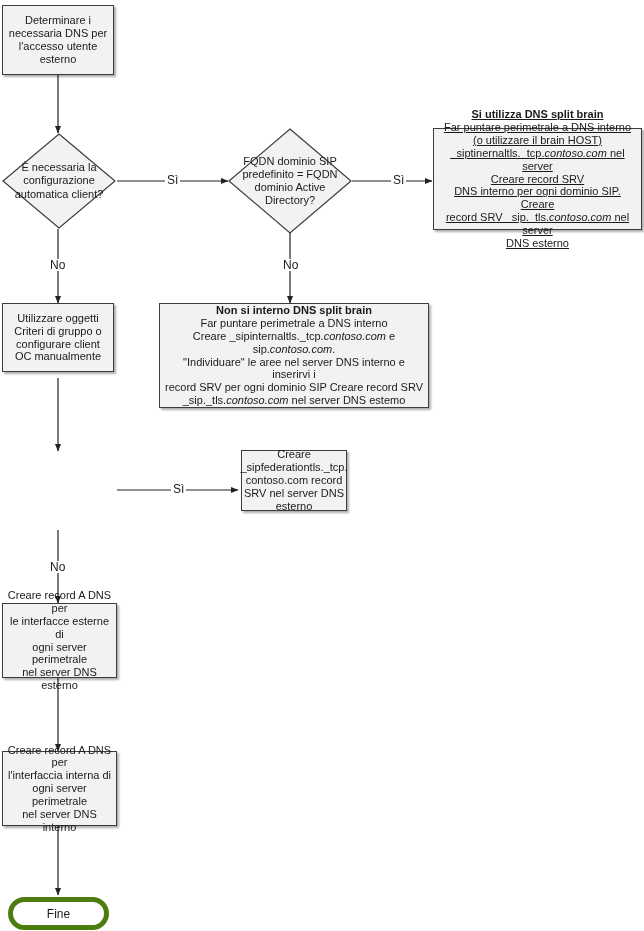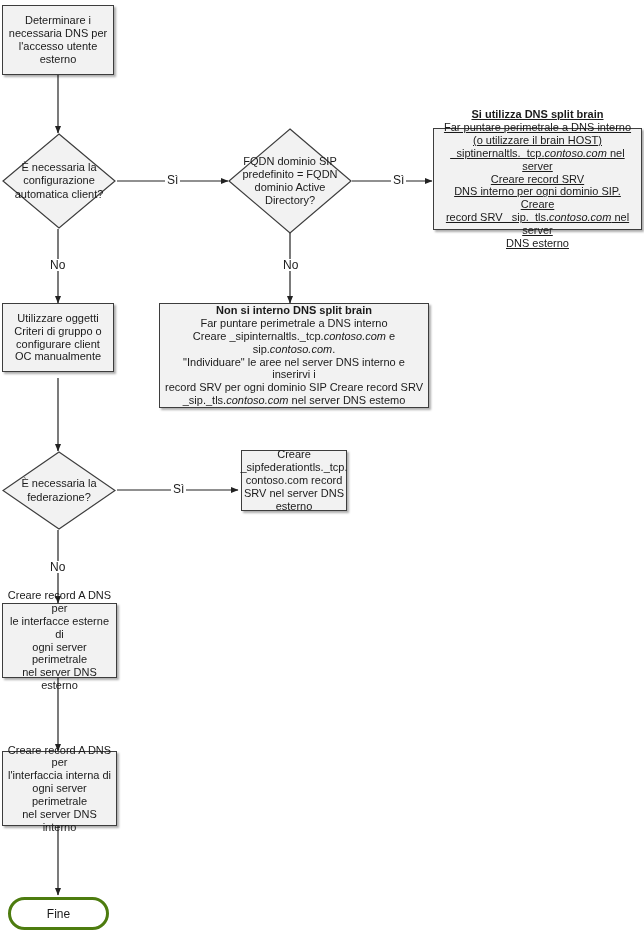--- a/index.html
+++ b/index.html
@@ -59,21 +59,21 @@
     text-align: center;
     line-height: 1.2;
   }
   .diamond-label span {
     display: block;
     width: 86%;
   }
   
   .terminator {
     background: #ffffff;
-    border: 3px solid #4d7c0f;
+    border: 5px solid #4d7c0f;
     border-radius: 18px;
   }
   .edge-label {
     position: absolute;
     font-size: 12px;
     color: #1a1a1a;
     background: #ffffff;
     padding: 0 2px;
     line-height: 1;
     white-space: nowrap;
@@ -179,28 +179,20 @@
     <div class="txt t11">
       <div class="bold">Non si interno DNS split brain</div>
       <div><span>Far puntare perimetrale a DNS interno</span></div>
       <div><span>Creare _sipinternaltls._tcp.</span><span class="ital">contoso.com</span><span> e sip.</span><span class="ital">contoso.com</span><span>.</span></div>
       <div><span>"Individuare" le aree nel server DNS interno e inserirvi i</span></div>
       <div><span>record SRV per ogni dominio SIP Creare record SRV</span></div>
       <div><span>_sip._tls.</span><span class="ital">contoso.com</span><span> nel server DNS estemo</span></div>
     </div>
   </div>
 
-  <div class="diamond-wrap" style="left:2px; top:451px; width:114px; height:79px;">
-    <svg class="diamond-shape" viewBox="0 0 114 79" xmlns="http://www.w3.org/2000/svg">
-      <polygon points="57,1 113,39.5 57,78 1,39.5" fill="#f2f2f2" stroke="#3d3d3d" stroke-width="1.2"></polygon>
-    </svg>
-    <div class="diamond-label t11">
-      <span>È necessaria la federazione?</span>
-    </div>
-  </div>
 
   <div class="node box" style="left:241px; top:450px; width:106px; height:61px;">
     <div class="txt t11">
       <div>Creare</div>
       <div>_sipfederationtls._tcp.</div>
       <div>contoso.com record</div>
       <div>SRV nel server DNS</div>
       <div>esterno</div>
     </div>
   </div>

